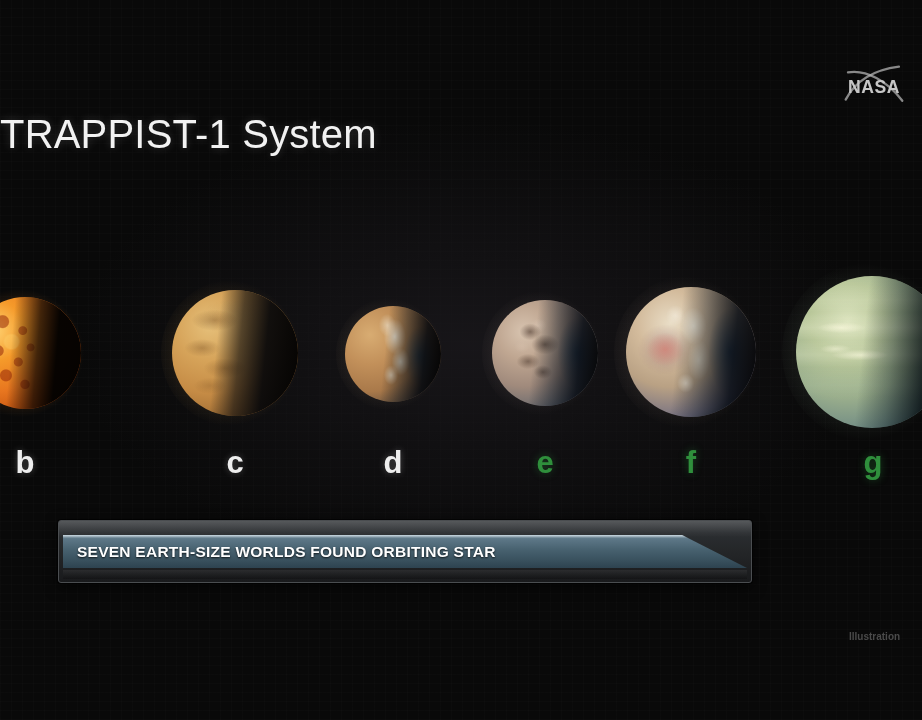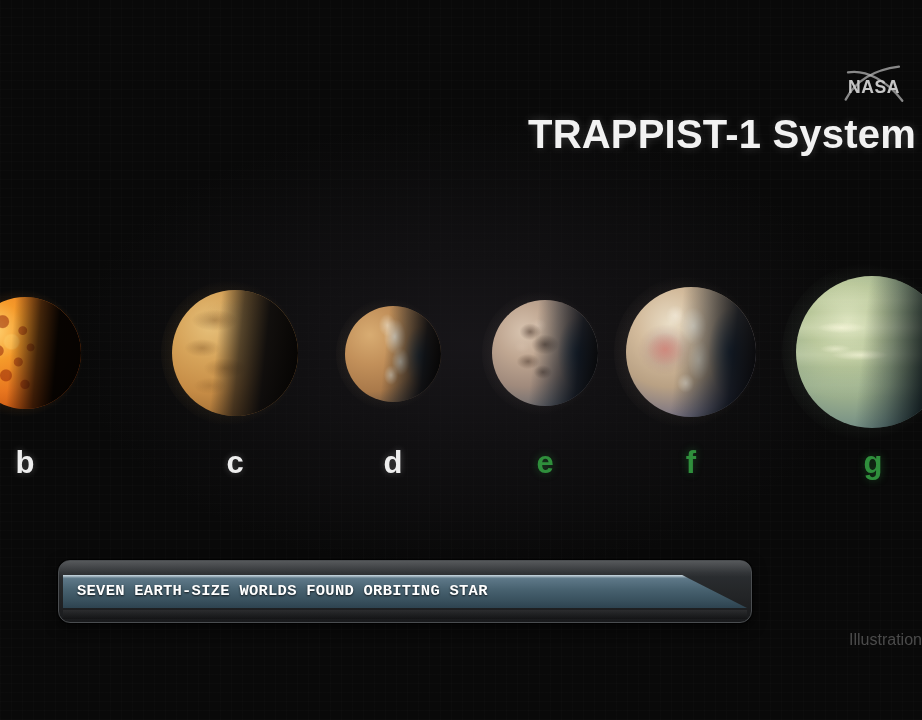--- a/index.html
+++ b/index.html
@@ -39,24 +39,24 @@
     height: 58px;
     opacity: 0.82;
   }
 
   
   #title {
     position: absolute;
     left: 0;
     top: 112px;
     width: 916px;
-    text-align: right;
+    text-align: left;
     color: #f2f2f2;
     font-size: 40px;
-    font-weight: 700;
+    font-weight: 400;
     letter-spacing: 0.2px;
     text-shadow: 0 0 10px rgba(255,255,255,0.18);
   }
 
   
   .planet {
     position: absolute;
     border-radius: 50%;
   }
   .planet .disc {
@@ -86,29 +86,28 @@
     font-weight: 600;
     line-height: 1;
   }
   .label.white { color: #eeeeee; text-shadow: 0 0 7px rgba(255,255,255,0.25); }
   .label.green { color: #2f8f3c; text-shadow: 0 0 8px rgba(50,170,70,0.35); }
 
   
   #banner {
     position: absolute;
     left: 58px;
-    top: 560px;
+    top: 520px;
     width: 692px;
     height: 61px;
     background: linear-gradient(180deg, #3a3d40 0%, #2b2e31 18%, #232527 55%, #191a1c 100%);
     border: 1px solid #4a4d50;
-    border-radius: 12px;
+    border-radius: 3px;
     box-shadow: 0 0 0 1px rgba(0,0,0,0.6), 0 4px 14px rgba(0,0,0,0.65);
     overflow: hidden;
-    font-family: Liberation Mono, monospace;
   }
   #banner-sheen {
     position: absolute;
     left: 0; top: 0;
     width: 100%; height: 16px;
     background: linear-gradient(180deg, rgba(255,255,255,0.14), rgba(255,255,255,0.0));
     pointer-events: none;
   }
   #banner-bar {
     position: absolute;
@@ -146,22 +145,22 @@
     height: 9px;
     background: linear-gradient(180deg, rgba(255,255,255,0.06), rgba(0,0,0,0.25));
   }
 
   
   #credit {
     position: absolute;
     left: 849px;
     top: 631px;
     color: #4b4b4b;
-    font-size: 16px;
-    font-weight: normal;
+    font-size: 10px;
+    font-weight: bold;
     white-space: nowrap;
     overflow: hidden;
     width: 73px;
   }
 </style>
 </head>
 <body>
 
 <div id="stage">
 

